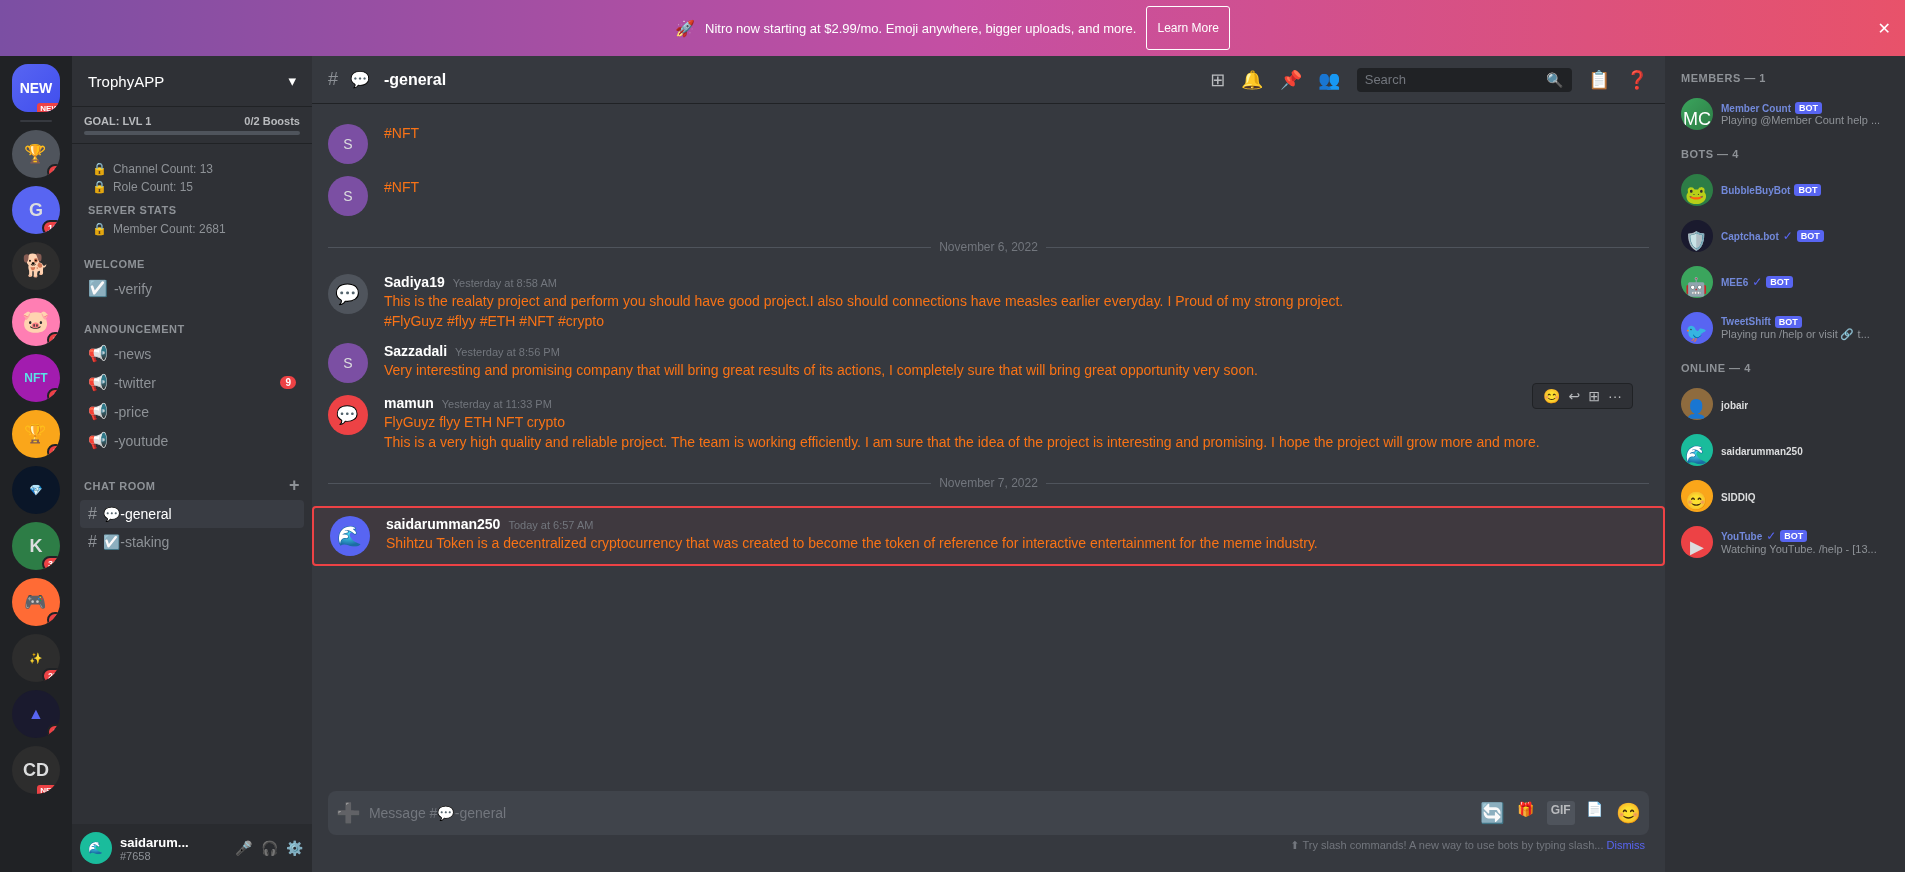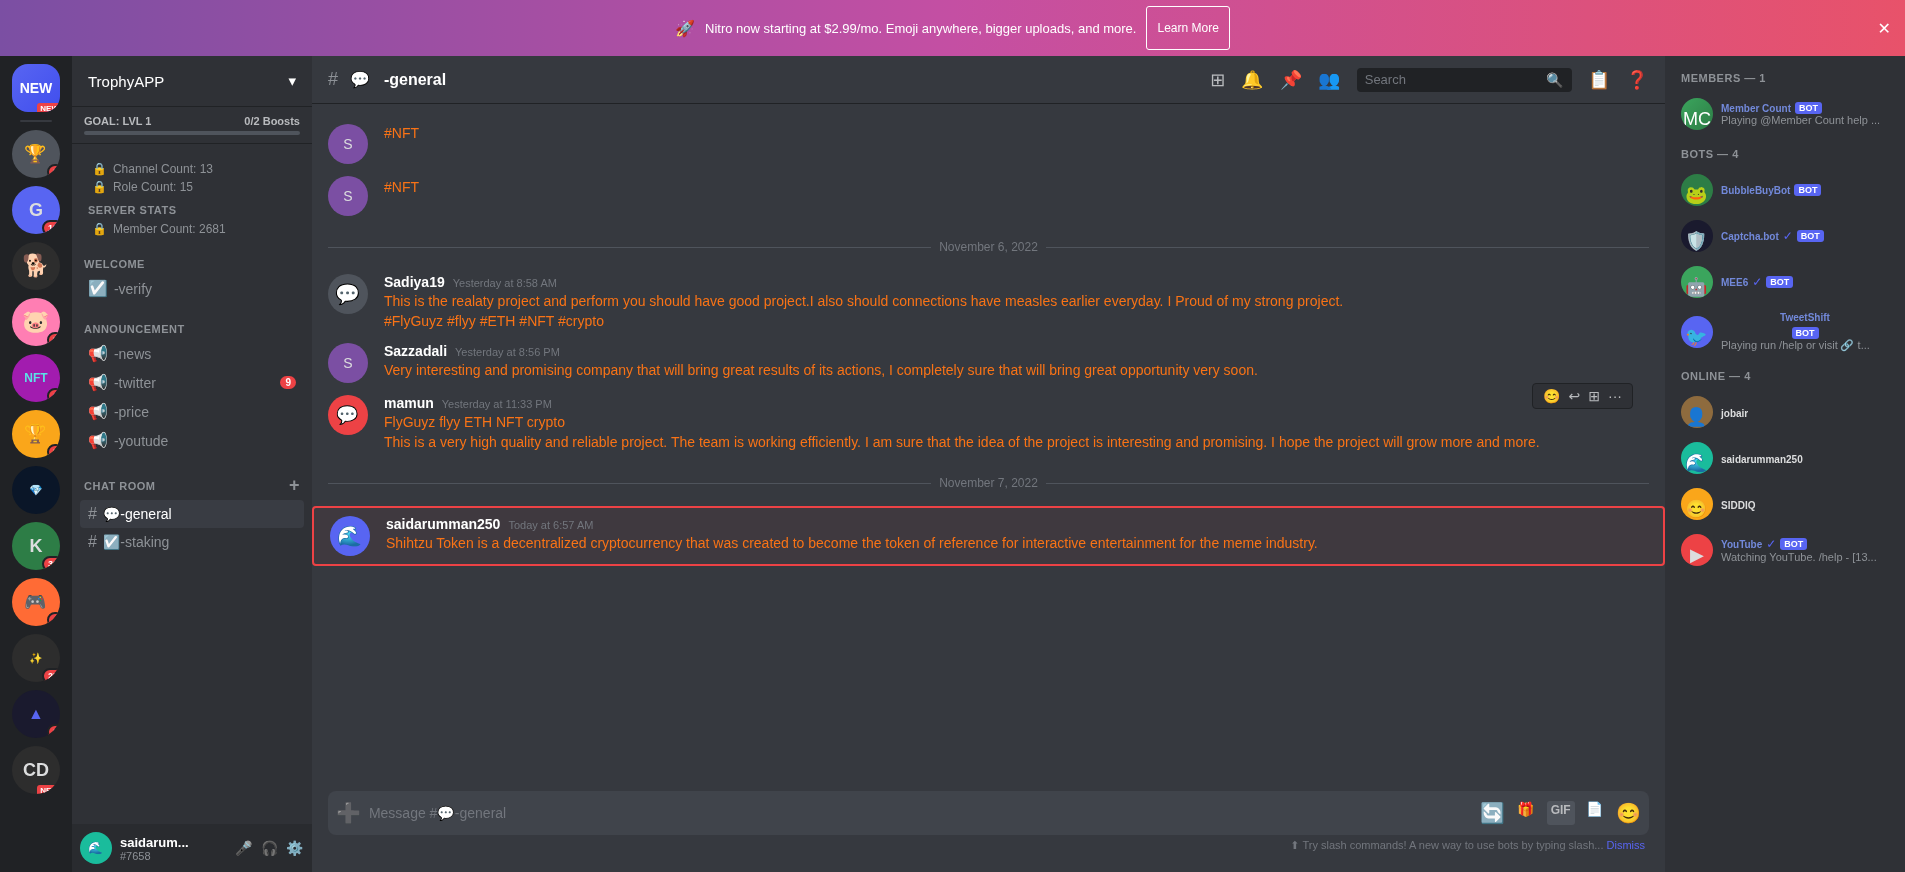--- a/index.html
+++ b/index.html
@@ -533,21 +533,21 @@
           <span class="bot-badge">BOT</span>
         </div>
       </div>
     </div>
 
     <div class="member-item">
       <div class="member-avatar av-blue">
         <span style="font-size:18px;">🐦</span>
       </div>
       <div class="member-info">
-        <div style="display:flex; align-items:center; gap:4px;flex-direction:column;">
+        <div style="display:flex; align-items:center; gap:4px;">
           <span class="member-name bot-blue">TweetShift</span>
           <span class="bot-badge">BOT</span>
         </div>
         <div class="member-status">Playing run /help or visit 🔗 t...</div>
       </div>
     </div>
 
     <div class="member-section-divider members-section-header">ONLINE — 4</div>
 
     <div class="member-item">

